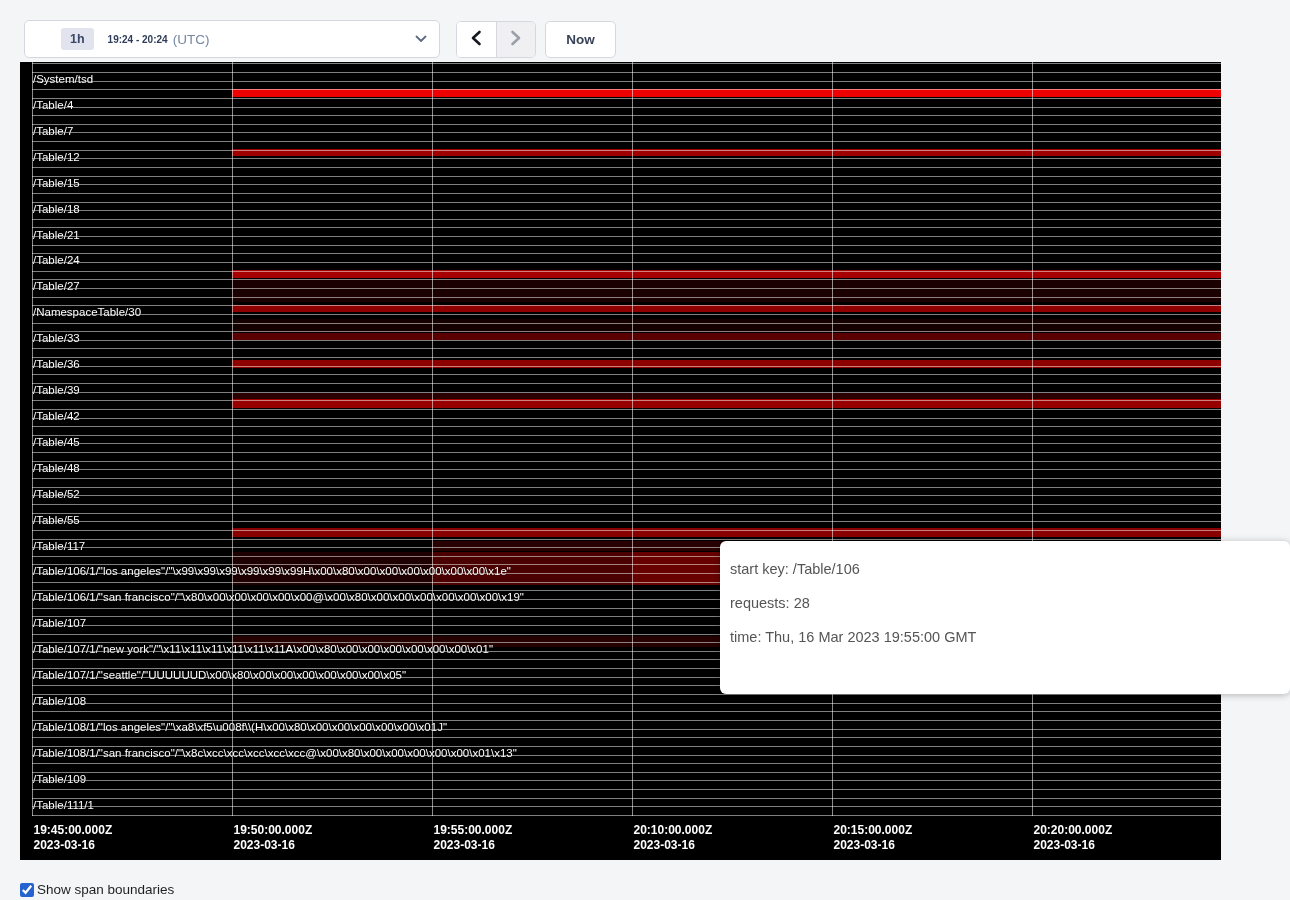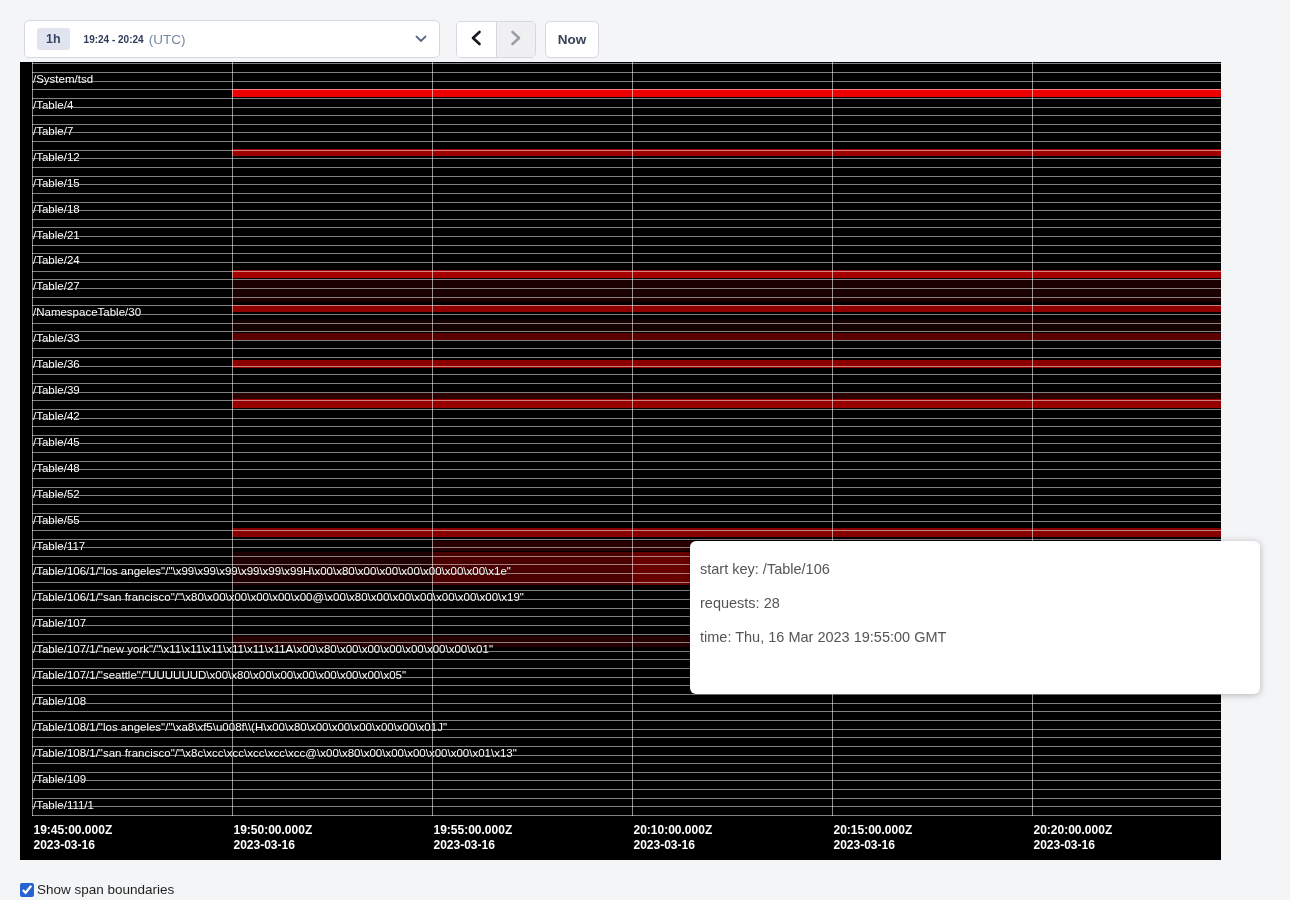--- a/index.html
+++ b/index.html
@@ -10,58 +10,58 @@
   .page{position:absolute;inset:0;}
   
   .time-picker{
     position:absolute;left:24px;top:20px;width:416px;height:38px;
     background:#fff;border:1px solid #d5d7de;border-radius:5px;
     display:flex;align-items:center;box-sizing:border-box;padding:0 12px;
     cursor:pointer;
   }
   .duration-badge{
     background:#e1e4ef;color:#394565;font-weight:bold;font-size:12.5px;
-    border-radius:3px;padding:4px 9px;margin-right:14px;
+    border-radius:3px;padding:4px 9px;margin-right:14px;margin-left:24px;
   }
   .range-text{color:#2f3b58;font-weight:bold;font-size:10px;}
   .tz-text{color:#7586a3;font-size:13.5px;margin-left:5px;}
   .picker-caret{margin-left:auto;display:flex;align-items:center;}
   .nav-group{
     position:absolute;left:456px;top:21px;height:37px;width:80px;
     border:1px solid #d6d8de;border-radius:5px;display:flex;overflow:hidden;
     box-sizing:border-box;background:#fff;
   }
   .nav-btn{
     flex:1;display:flex;align-items:center;justify-content:center;
     border:none;background:#fff;cursor:pointer;padding:0;
   }
   .nav-btn.prev{border-right:1px solid #d6d8de;}
   .nav-btn.next{background:#f0f0f3;cursor:default;}
   .now-btn{
-    position:absolute;left:545px;top:21px;width:54px;height:37px;
+    position:absolute;left:545px;top:21px;width:71px;height:37px;
     background:#fff;border:1px solid #d6d8de;border-radius:5px;
     color:#394358;font-weight:bold;font-size:13.5px;cursor:pointer;
     font-family:"Liberation Sans",sans-serif;
   }
   
   .chart{
     position:absolute;left:20px;top:62px;width:1201px;height:798px;
     background:#000;overflow:hidden;
   }
   .band,.hline,.vline,.row-label,.x-tick{position:absolute;}
   .hline{height:1px;background:rgba(255,255,255,0.5);}
   .vline{width:1px;background:rgba(255,255,255,0.55);}
   .row-label{
     color:#fff;font-size:11.5px;line-height:12px;white-space:nowrap;
     left:13px;text-shadow:0 0 1px #000;
   }
   .x-tick{color:#fff;font-size:12px;font-weight:bold;line-height:15px;white-space:nowrap;}
   
   .tooltip{
-    position:absolute;left:690px;top:541px;width:570px;height:153px;
+    position:absolute;left:720px;top:541px;width:570px;height:153px;
     background:#fff;border-radius:6px;box-shadow:0 1px 7px rgba(0,0,0,0.28);
     box-sizing:border-box;padding:11px 8px 0 10px;z-index:10;
   }
   .tooltip .tip-line{
     color:#555;font-size:14.5px;line-height:34px;white-space:nowrap;
     overflow:hidden;
   }
   
   .footer-check{
     position:absolute;left:20px;top:866px;display:flex;align-items:center;

